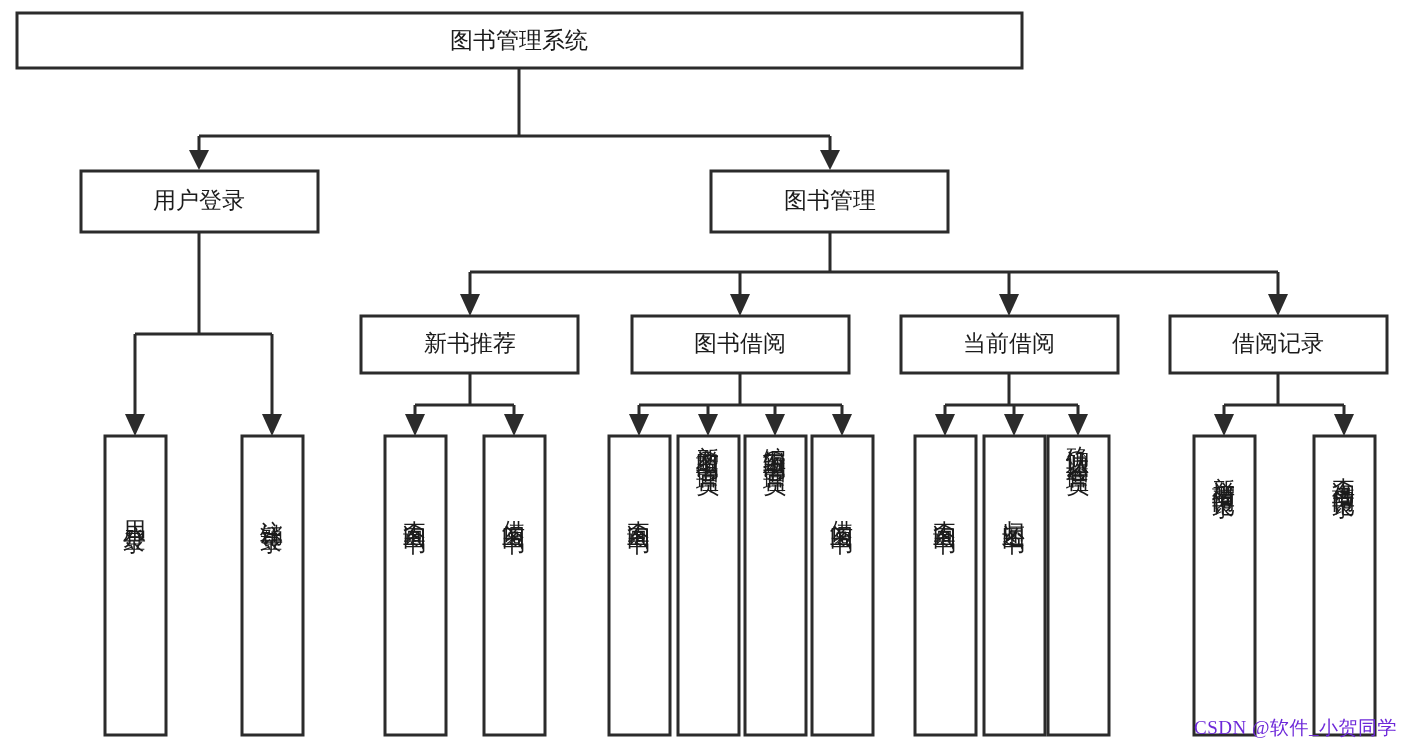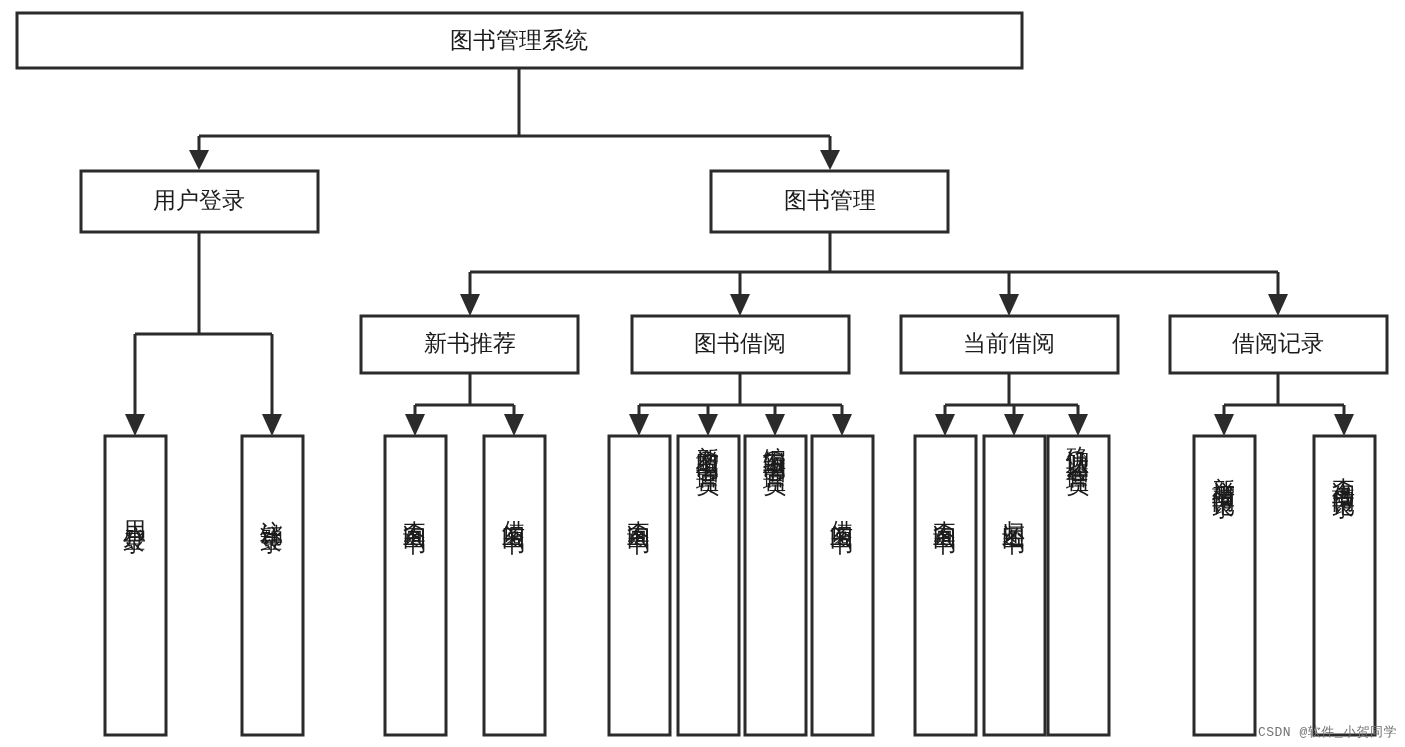--- a/index.html
+++ b/index.html
@@ -48,23 +48,23 @@
     fill: none;
   }
   .arrow-head {
     fill: #2b2b2b;
     stroke: none;
   }
   .watermark {
     position: absolute;
     right: 8px;
     bottom: 6px;
-    font-family: Liberation Mono, monospace;
-    font-size: 13px;
-    color: #737373;
+    font-family: Liberation Serif, serif;
+    font-size: 19px;
+    color: #6d28d9;
     white-space: nowrap;
     letter-spacing: 0.5px;
   }
 </style>
 </head>
 <body>
 
 <svg id="diagram" viewBox="0 0 1405 747" xmlns="http://www.w3.org/2000/svg">
 
   <path class="connector" d="M 519 68 L 519 136 M 199 136 L 830 136 M 199 136 L 199 152 M 830 136 L 830 152"></path>

